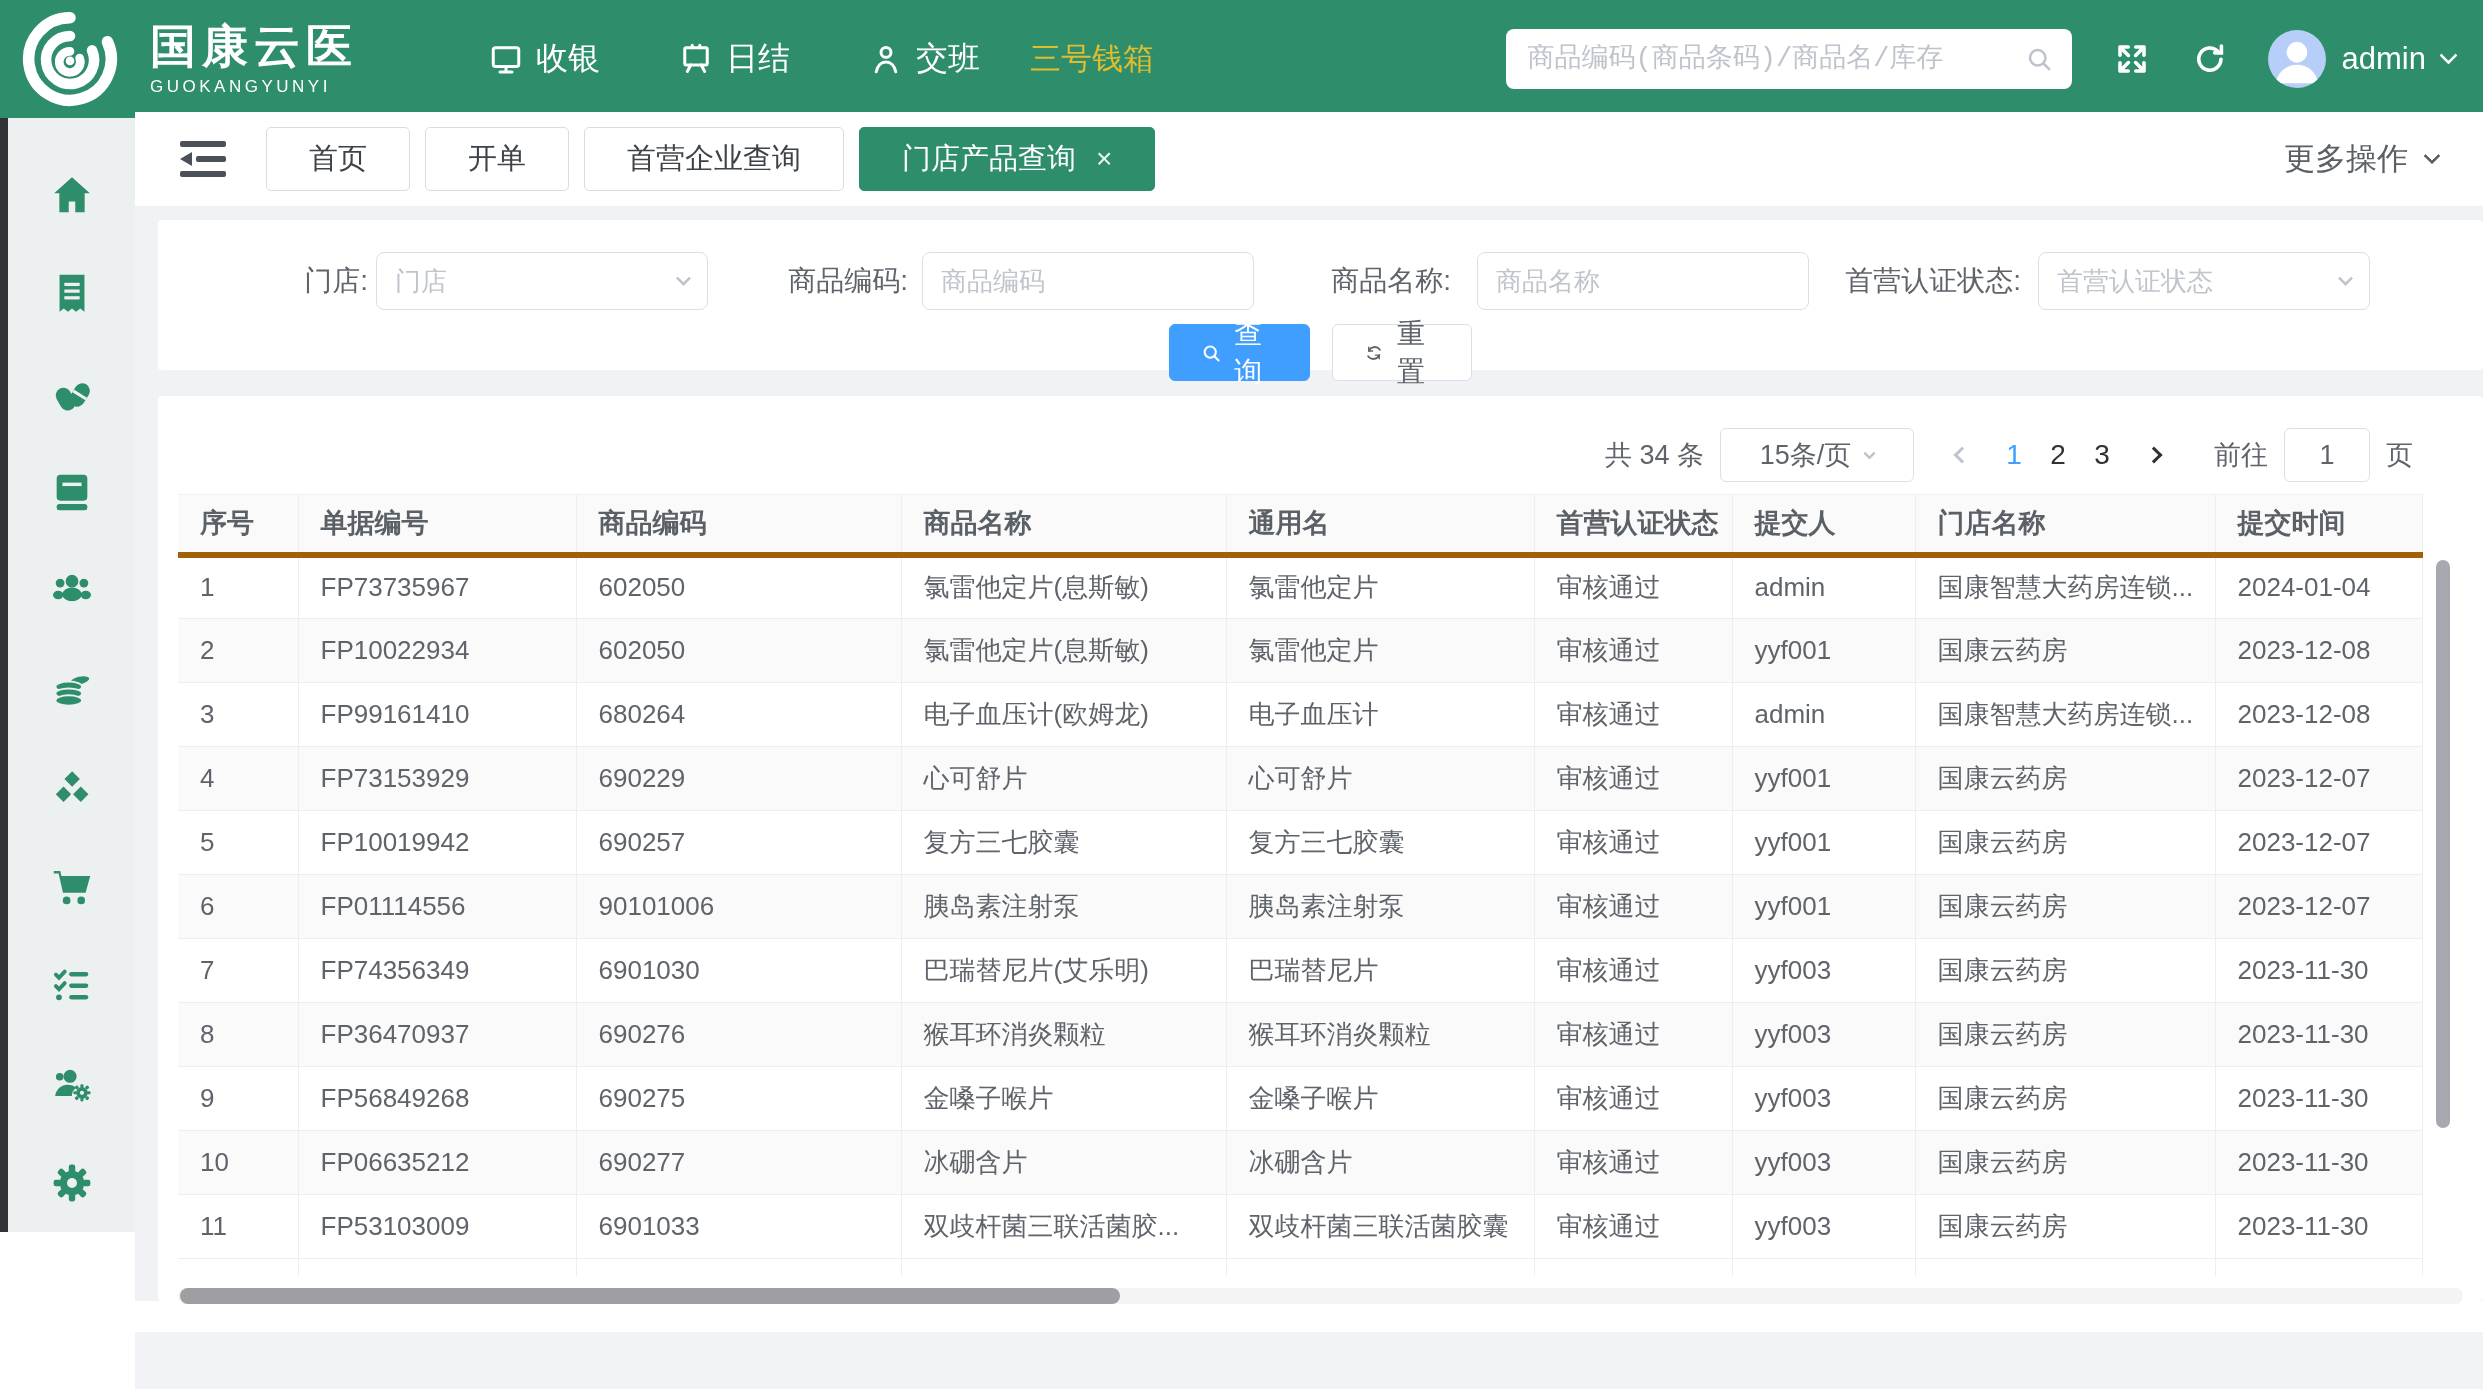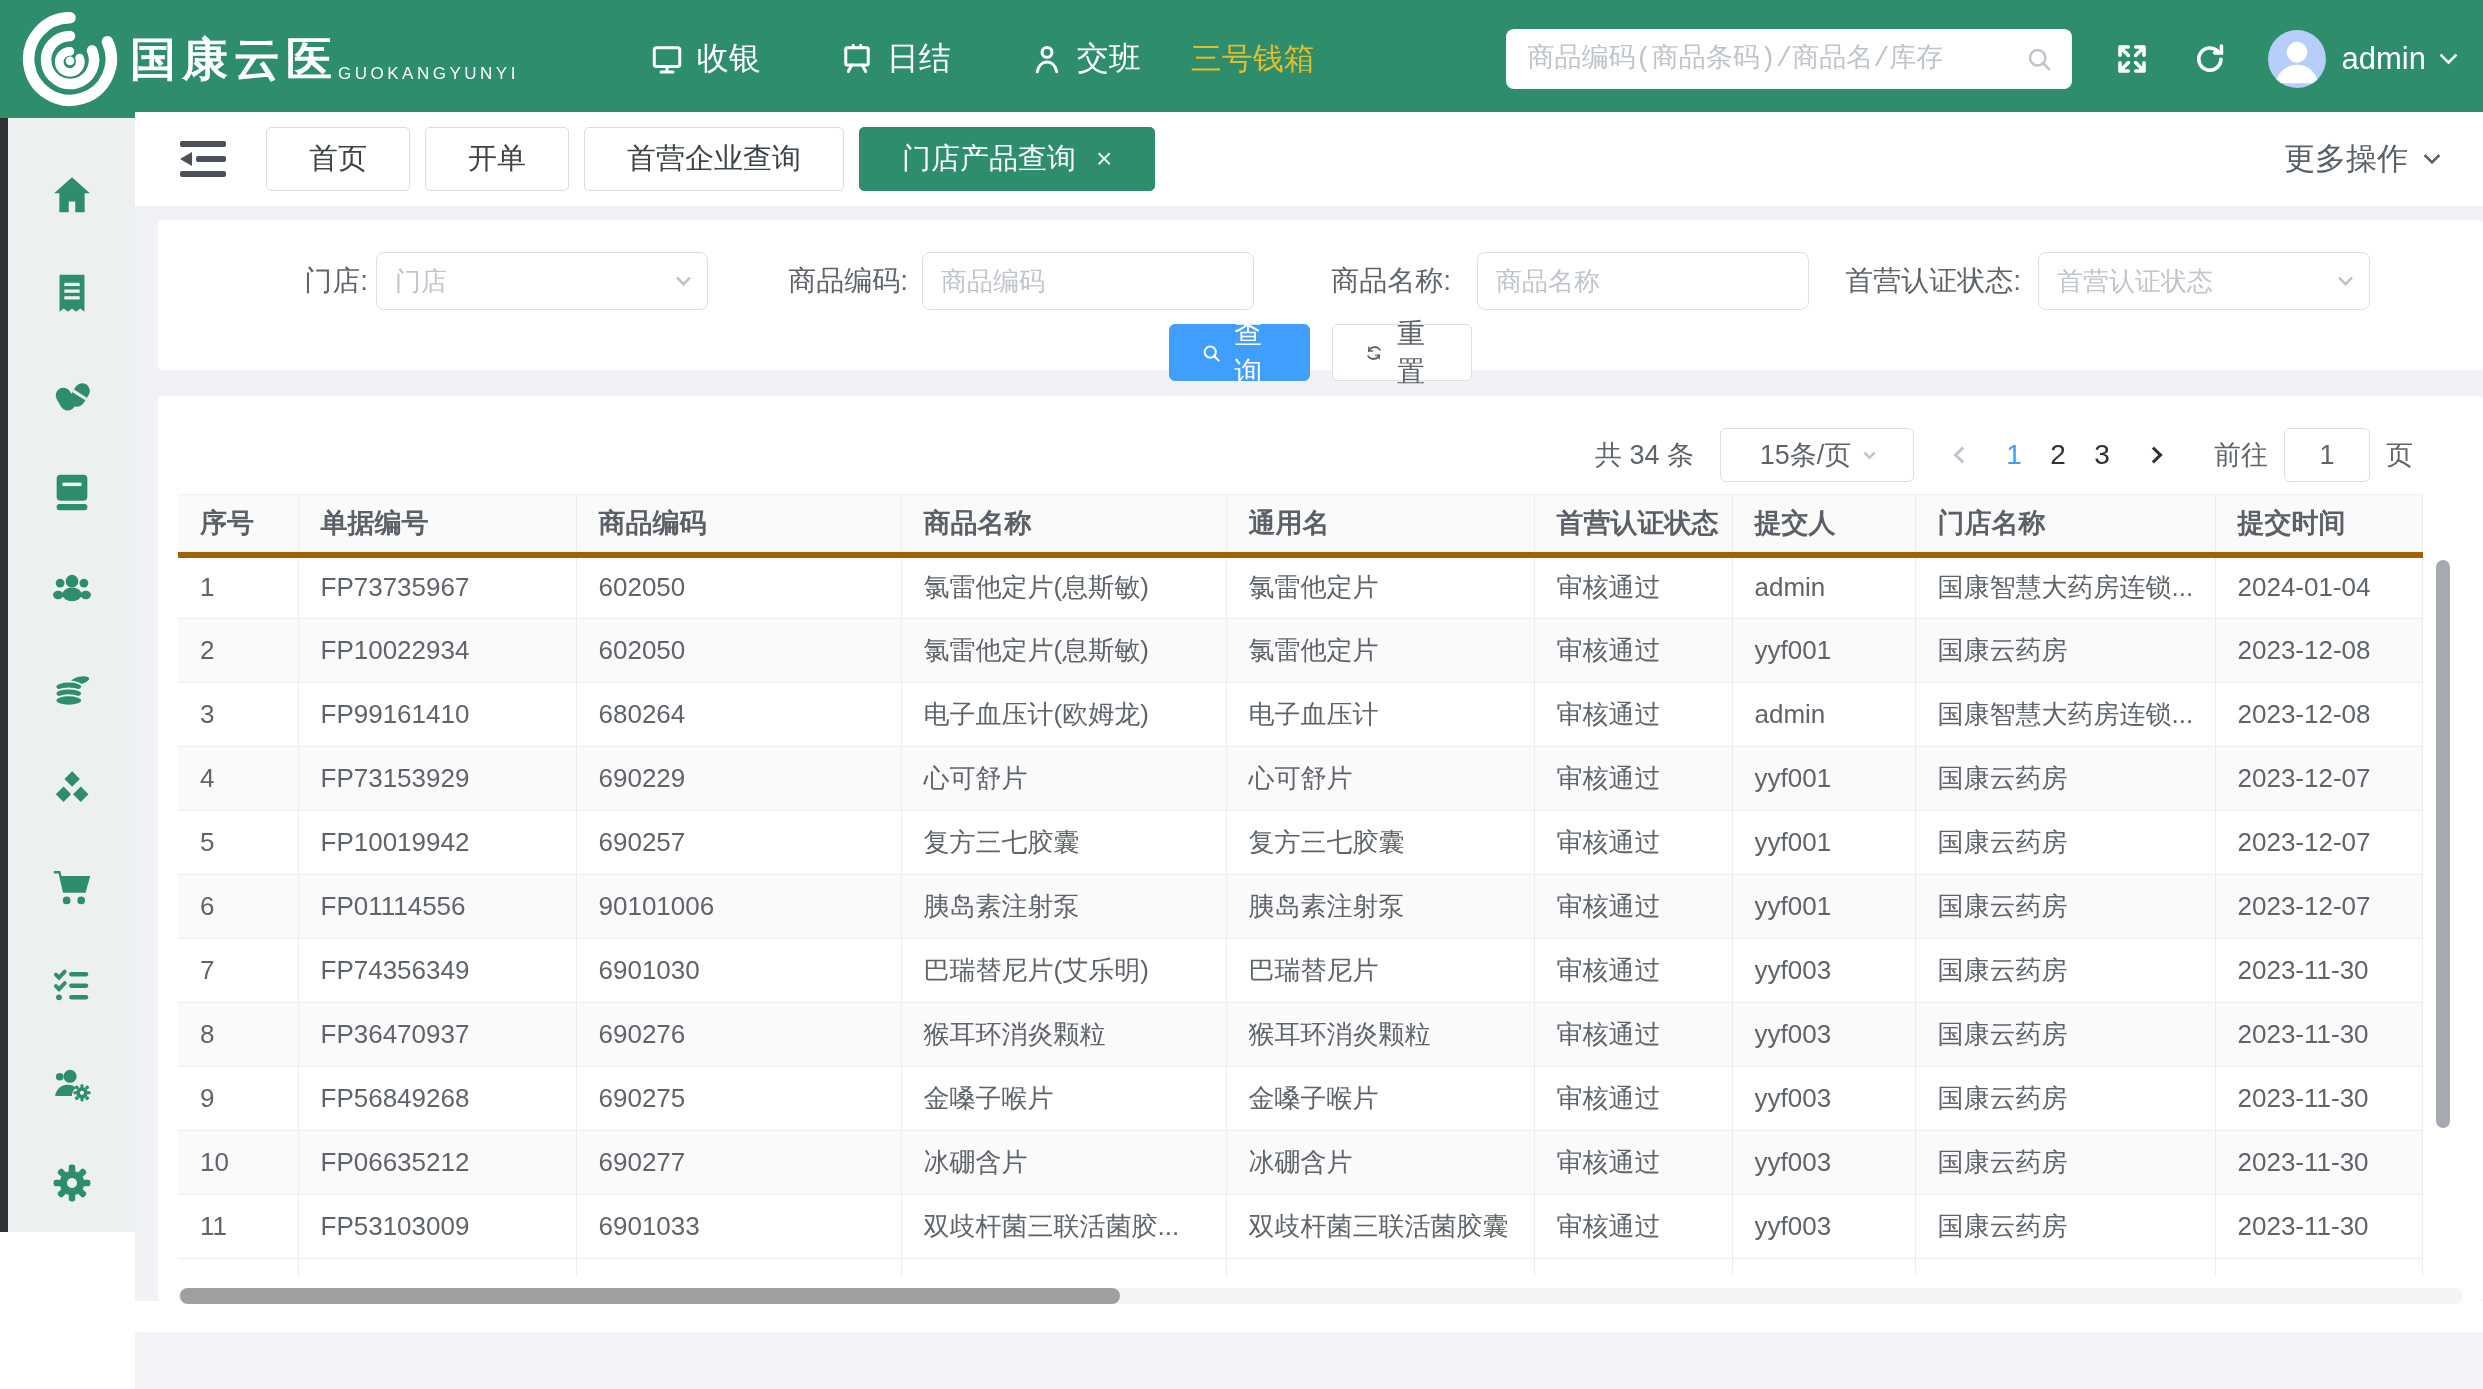--- a/index.html
+++ b/index.html
@@ -5,21 +5,21 @@
   * { margin:0; padding:0; box-sizing:border-box; }
   html,body { width:2483px; height:1389px; overflow:hidden; background:#ffffff;
     font-family:"Liberation Sans","DejaVu Sans",sans-serif; }
   .app { position:relative; width:2483px; height:1389px; background:#ffffff; overflow:hidden; }
 
   
   .topbar { position:absolute; left:0; top:0; width:2483px; height:118px;
     background:#2e8d6b; display:flex; align-items:center; }
   .logo-group { display:flex; align-items:center; margin-left:22px; }
   .logo-mark { width:96px; height:96px; }
-  .brand-txt { margin-left:12px; display:flex; flex-direction:row; align-items:flex-end; }
+  .brand-txt { margin-left:32px; display:flex; flex-direction:column; align-items:flex-start; }
   .brand-title { color:#fff; font-size:46px; font-weight:700; letter-spacing:6px; line-height:1.1; }
   .brand-sub { color:#fff; font-size:17px; letter-spacing:3.5px; margin-top:6px; }
   .top-nav { display:flex; align-items:center; margin-left:130px; gap:78px; }
   .nav-item { display:flex; align-items:center; gap:12px; color:#fff; font-size:32px; cursor:pointer; }
   .nav-item svg { width:36px; height:36px; }
   .cashbox { margin-left:50px; font-size:31px; color:#e0bd2e; font-weight:500; cursor:pointer; }
   .top-right { position:absolute; right:28px; top:0; height:118px; display:flex; align-items:center; }
   .search-box { width:566px; height:60px; background:#fff; border-radius:8px; display:flex;
     align-items:center; padding:0 18px 0 22px; }
   .search-box input { flex:1; border:none; outline:none; font-size:27px; color:#333;
@@ -82,21 +82,21 @@
     gap:12px; font-size:28px; padding:0 30px; cursor:pointer; }
   .btn-primary { background:#409eff; color:#fff; border:1px solid #409eff; width:141px; }
   .btn-plain { background:#fff; color:#5f646b; border:1px solid #dcdfe6; width:140px; }
   .btn svg { width:28px; height:28px; }
 
   
   .table-card { position:absolute; left:158px; top:396px; width:2325px; height:905px; background:#fff;
     border-radius:4px; }
   .pag-row { position:absolute; left:0; top:32px; width:100%; display:flex; align-items:center;
     justify-content:flex-end; padding-right:70px; font-size:27px; color:#5f646b; }
-  .pag-total { margin-right:26px; }
+  .pag-total { margin-right:16px; }
   .pag-size { width:194px; height:54px; border:1px solid #dcdfe6; border-radius:6px; display:flex;
     align-items:center; justify-content:center; gap:14px; color:#5f646b; cursor:pointer; }
   .pag-size .chev { color:#c0c4cc; width:9px; height:9px; margin-top:-4px; }
   .pag-arrow { margin:0 10px; width:40px; height:54px; display:flex; align-items:center;
     justify-content:center; cursor:pointer; }
   .pag-arrow.prev { color:#c0c4cc; margin-left:28px; }
   .pag-arrow.next { color:#303133; }
   .arrow-l { width:12px; height:12px; border-left:3px solid currentColor; border-bottom:3px solid currentColor; transform:rotate(45deg); }
   .arrow-r { width:12px; height:12px; border-right:3px solid currentColor; border-top:3px solid currentColor; transform:rotate(45deg); }
   .page { width:44px; height:54px; display:flex; align-items:center; justify-content:center;

